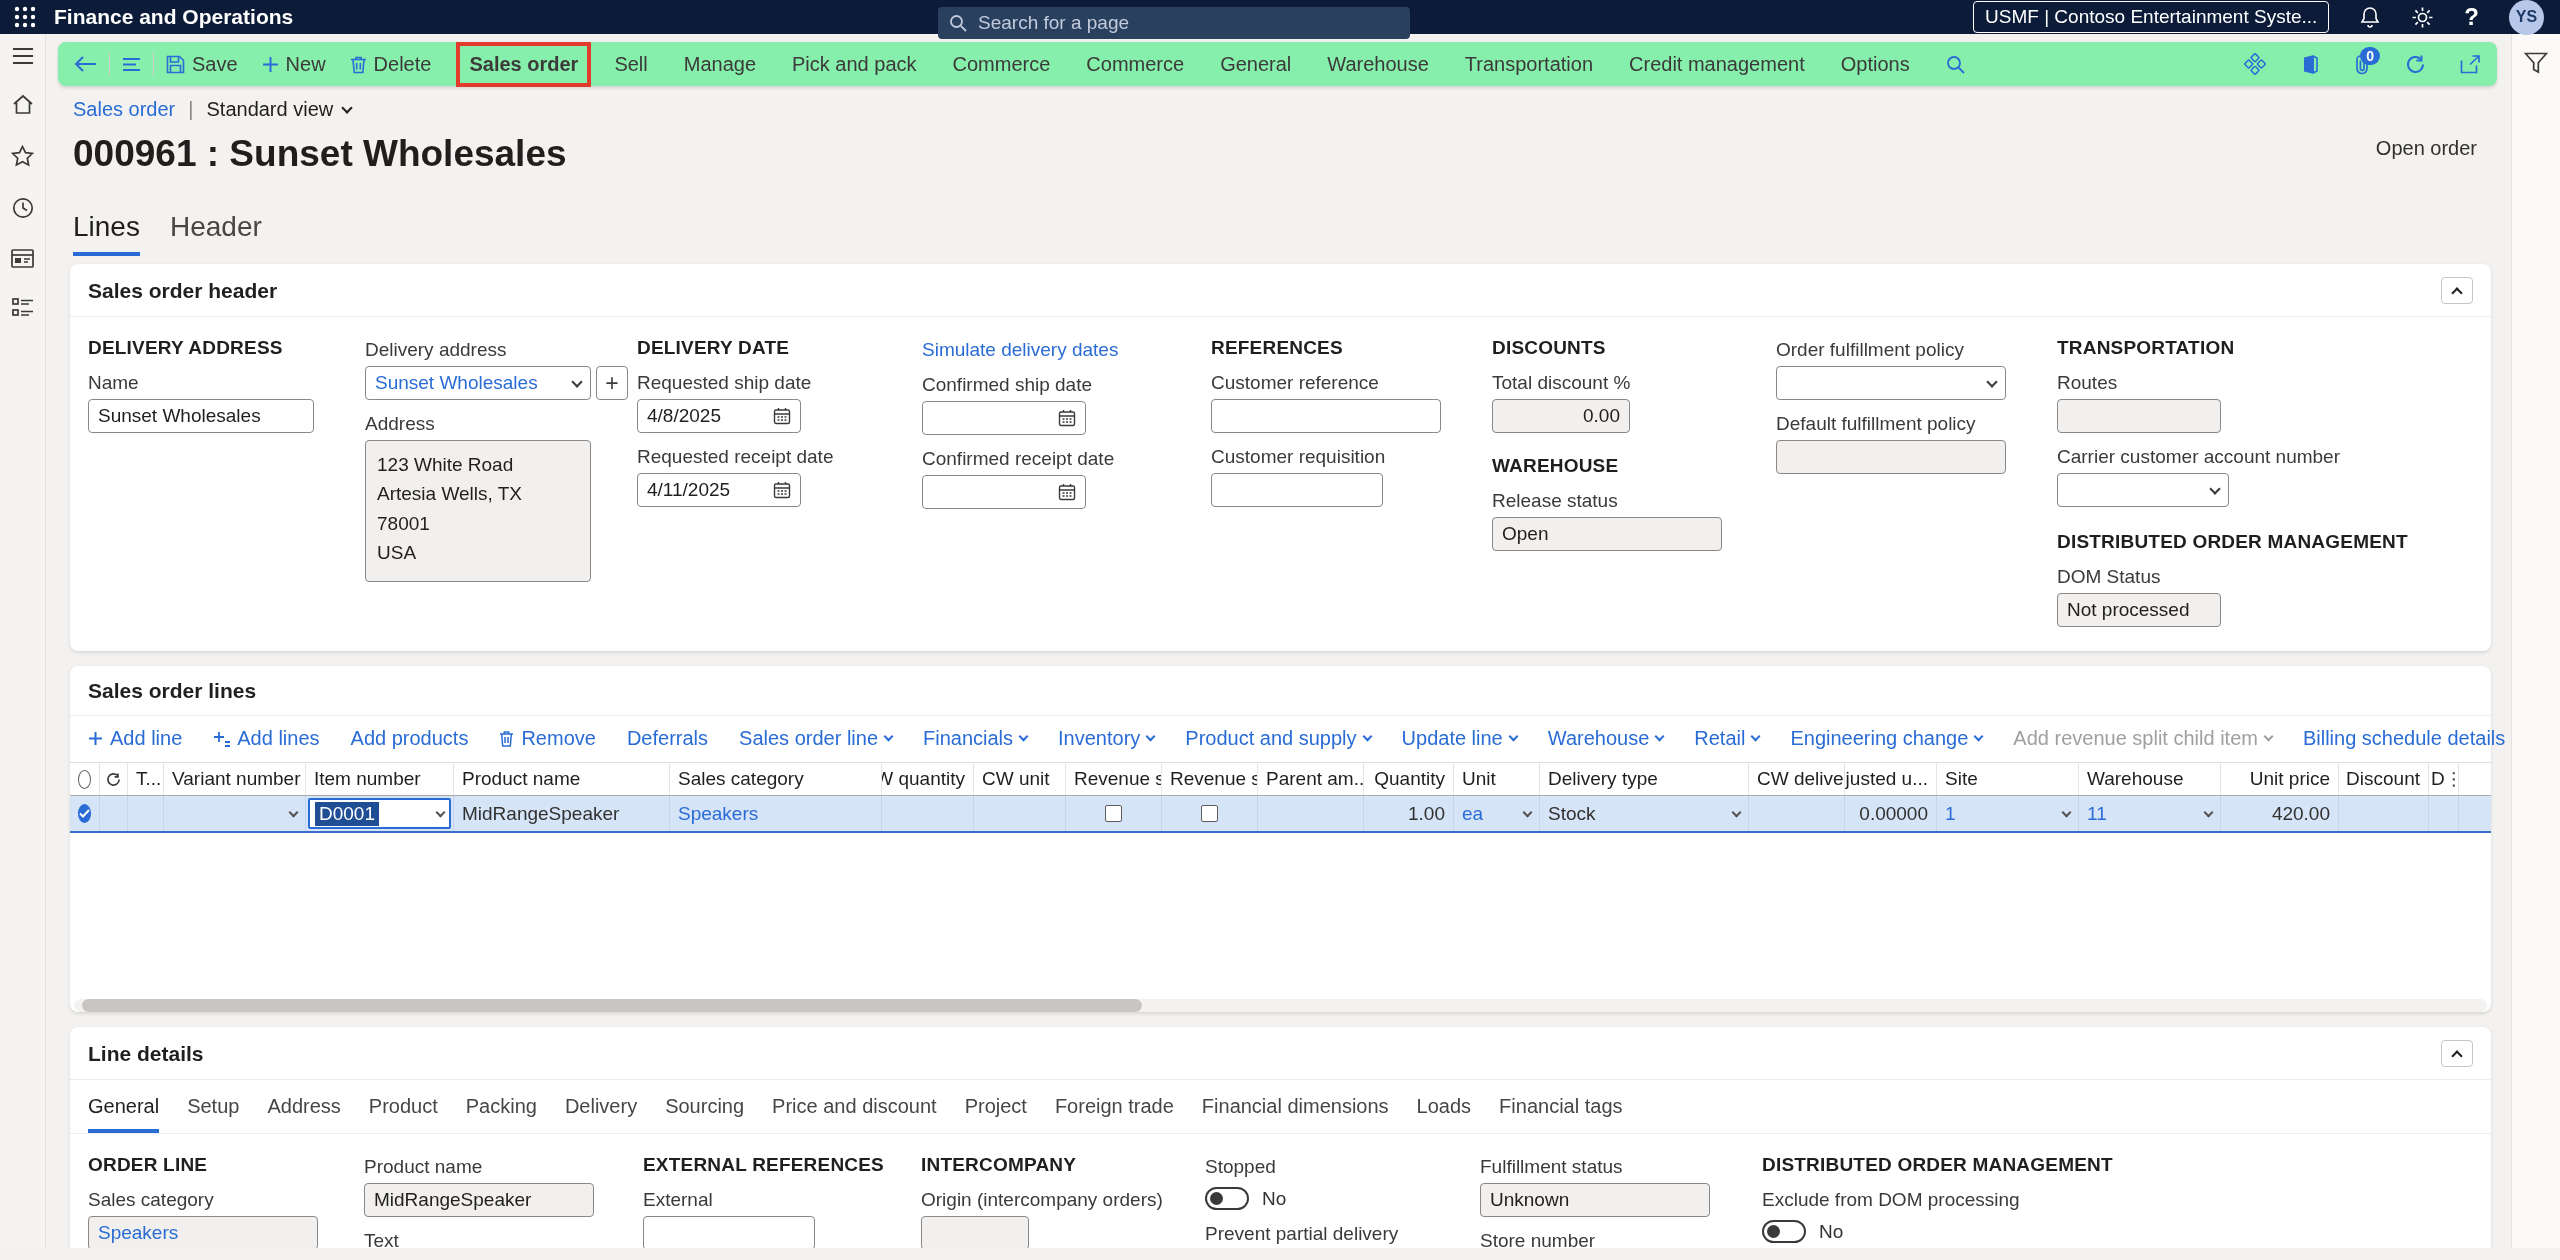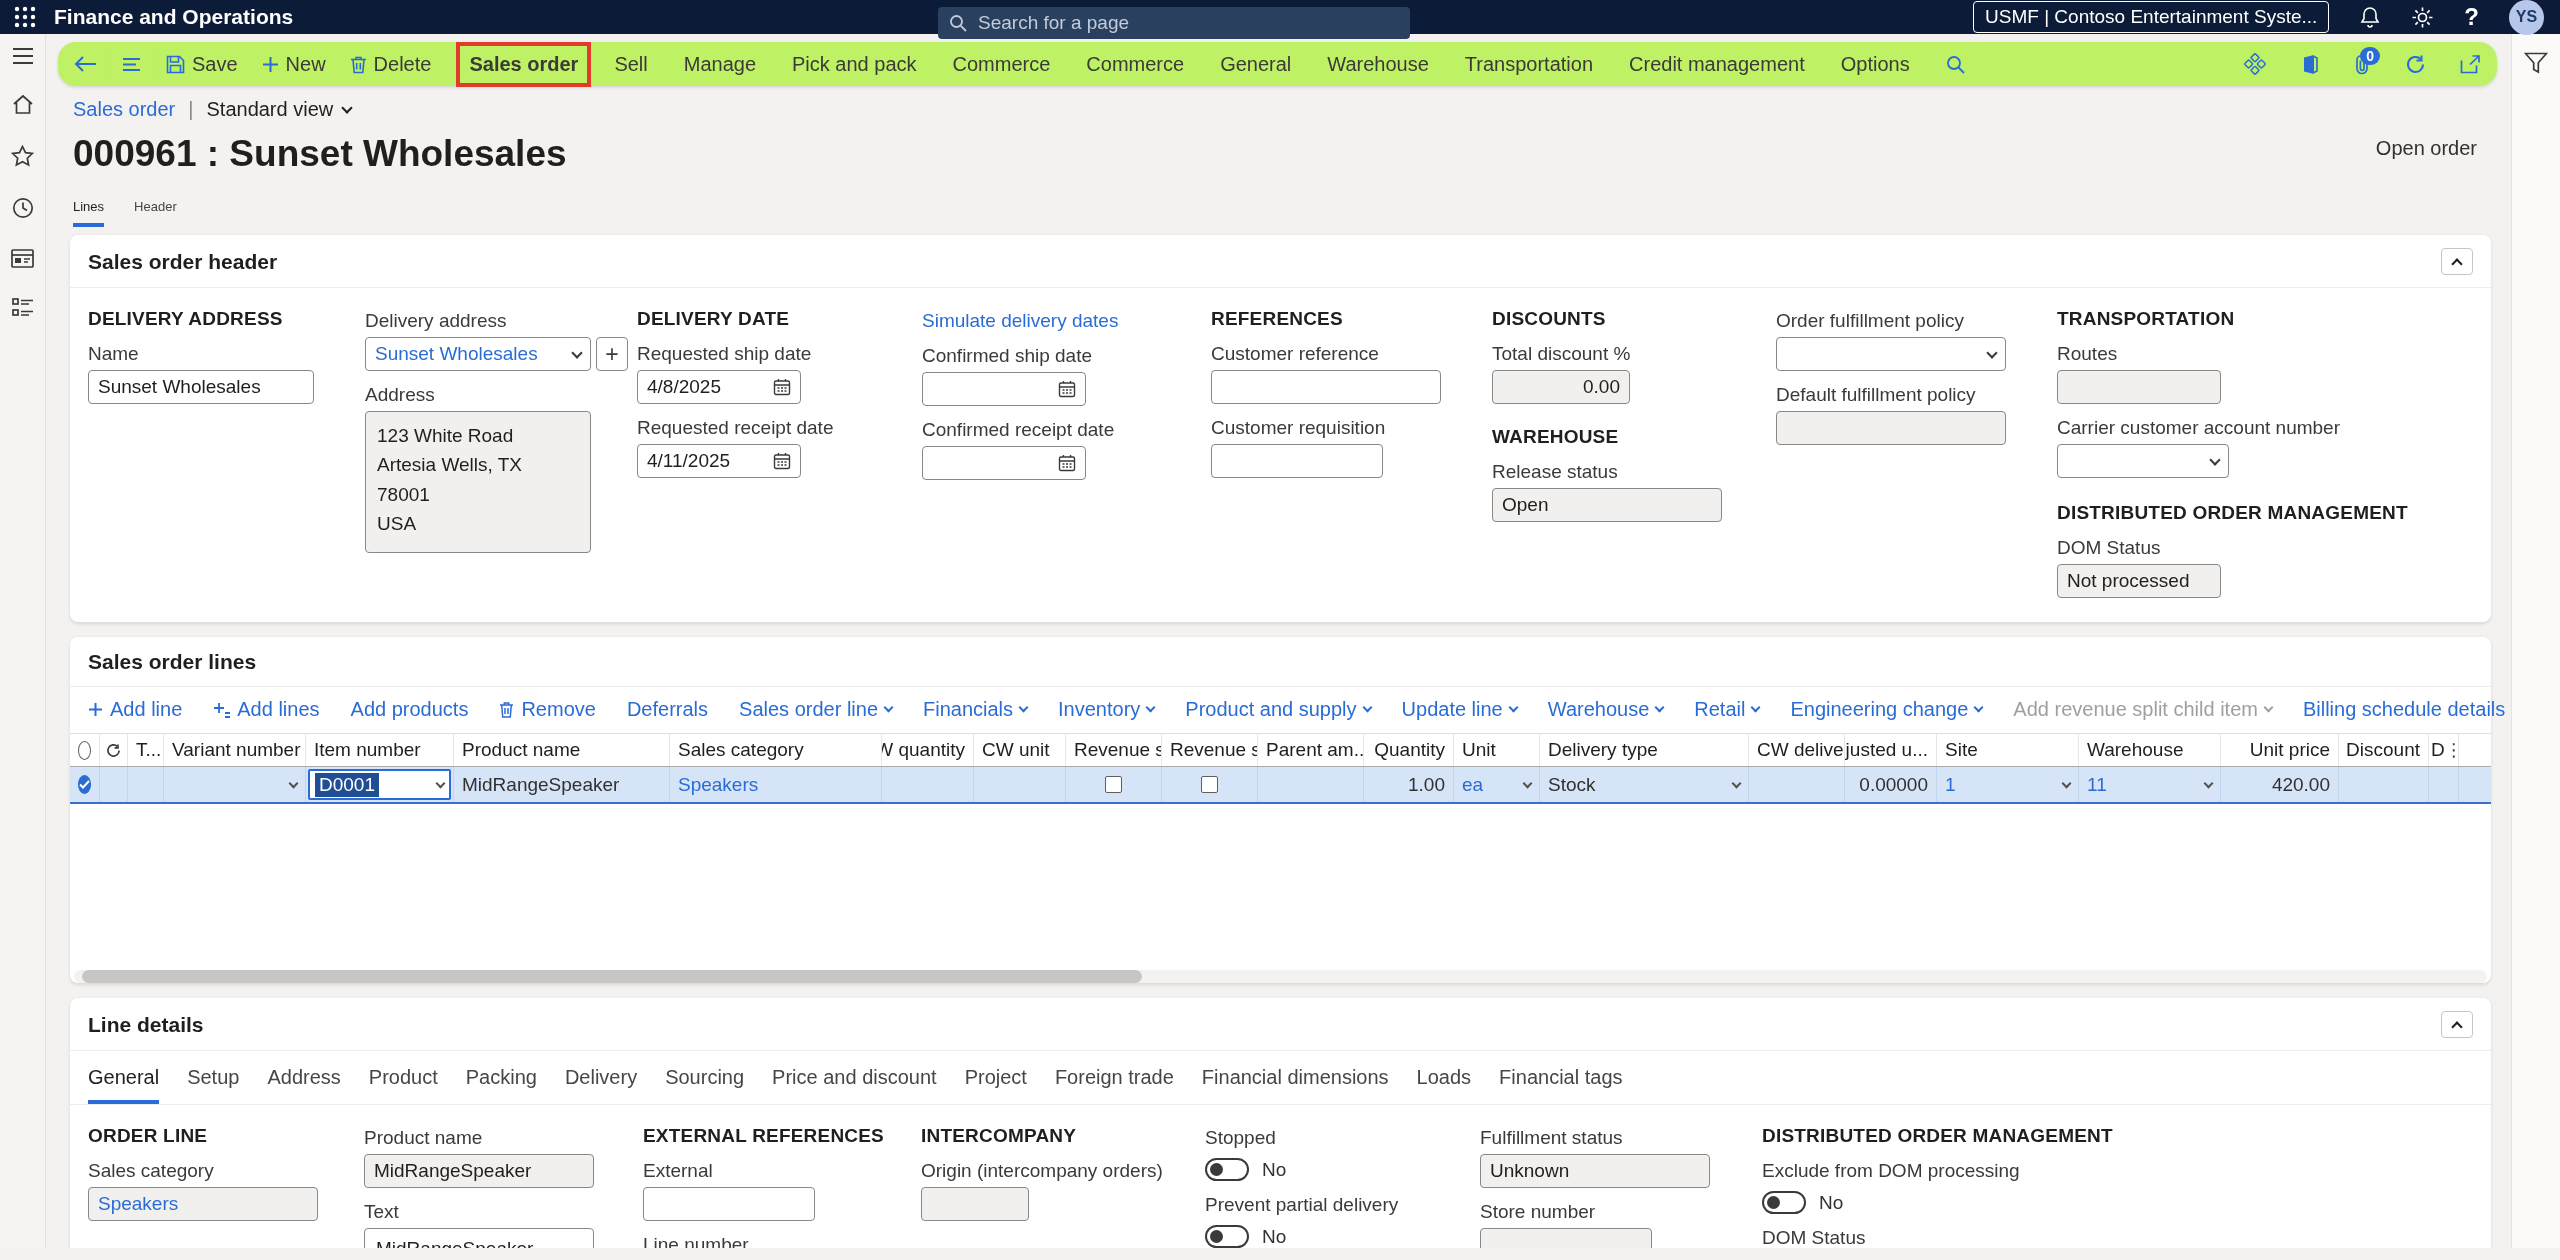--- a/index.html
+++ b/index.html
@@ -30,21 +30,21 @@
   
   .shell { display:flex; height:1214px; }
   .sidebar { width:46px; background:#f5f4f2; border-right:1px solid #e4e2e0; display:flex; flex-direction:column;
     align-items:center; padding-top:14px; gap:30px; color:#3b3a39; flex:none; }
   .sidebar > div { cursor:pointer; }
   .main { flex:1; display:flex; flex-direction:column; min-width:0; }
   .rightstrip { width:49px; background:#fbfaf9; border-left:1px solid #e4e2e0; display:flex; justify-content:center;
     padding-top:18px; flex:none; }
 
   
-  .actionpane { margin:8px 14px 0 12px; background:#bef264; border-radius:18px; box-shadow:0 1.6px 3.6px rgba(0,0,0,.13);
+  .actionpane { margin:8px 14px 0 12px; background:#86efac; border-radius:8px; box-shadow:0 1.6px 3.6px rgba(0,0,0,.13);
     height:44px; display:flex; align-items:center; padding:0 16px; }
   .ap-ic { color:#2a6cd5; display:flex; align-items:center; cursor:pointer; }
   .ap-sep { width:1px; height:24px; background:#d2d0ce; margin:0 12px; }
   .ap-btn { display:flex; align-items:center; gap:7px; color:#3b3a39; font-size:20px; margin-right:24px; cursor:pointer; white-space:nowrap; }
   .ap-tabs { display:flex; align-items:center; gap:36px; margin-left:14px; font-size:20px; color:#3b3a39; }
   .ap-tab { cursor:pointer; white-space:nowrap; position:relative; }
   .ap-tab.active { font-weight:bold; }
   .annotation-box { position:absolute; left:-13px; right:-13px; top:-11px; bottom:-11px; border:4px solid #e23b2e; pointer-events:none; }
   .ap-right { margin-left:auto; display:flex; gap:34px; color:#2a6cd5; align-items:center; }
   .ap-right > div { cursor:pointer; position:relative; }
@@ -53,21 +53,21 @@
 
   
   .pagehead { padding:12px 34px 0 27px; }
   .breadcrumb { display:flex; align-items:center; gap:13px; font-size:20px; }
   .bc-link { color:#2a6cd5; cursor:pointer; }
   .bc-sep { color:#8a8886; }
   .bc-view { color:#201f1e; display:flex; align-items:center; cursor:pointer; }
   .titlerow { display:flex; align-items:flex-start; }
   .pagetitle { font-size:37px; font-weight:bold; color:#201f1e; margin-top:12px; }
   .orderstatus { margin-left:auto; font-size:20px; color:#323130; margin-top:16px; }
-  .pagetabs { display:flex; gap:30px; margin-top:24px; font-size:13px; }
+  .pagetabs { display:flex; gap:30px; margin-top:36px; font-size:28px; }
   .pagetab { padding-bottom:9px; color:#484644; cursor:pointer; }
   .pagetab.active { color:#201f1e; border-bottom:4px solid #2a6cd5; }
 
   
   .scrollarea { flex:1; overflow:hidden; padding-top:8px; }
   .card { background:#fff; border-radius:8px; box-shadow:0 1.6px 3.6px rgba(0,0,0,.11); margin:0 20px 15px 24px; }
   .sechd { display:flex; align-items:center; padding:13px 18px 12px; font-size:21px; font-weight:bold; color:#201f1e;
     border-bottom:1px solid #ececea; }
   .collapsebtn { margin-left:auto; width:32px; height:27px; border:1px solid #c8c6c4; border-radius:4px; display:flex;
     align-items:center; justify-content:center; cursor:pointer; background:#fff; }

